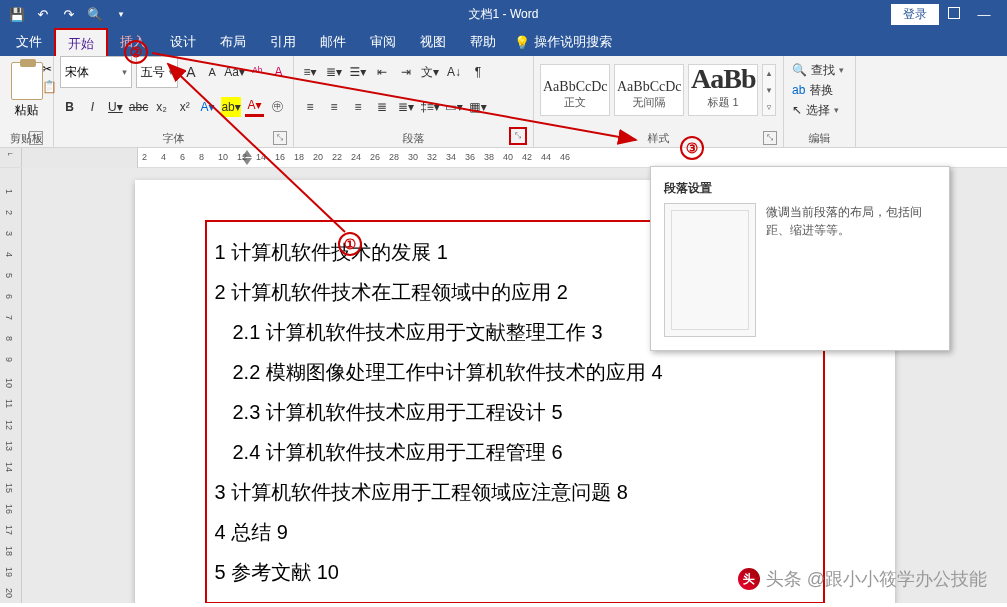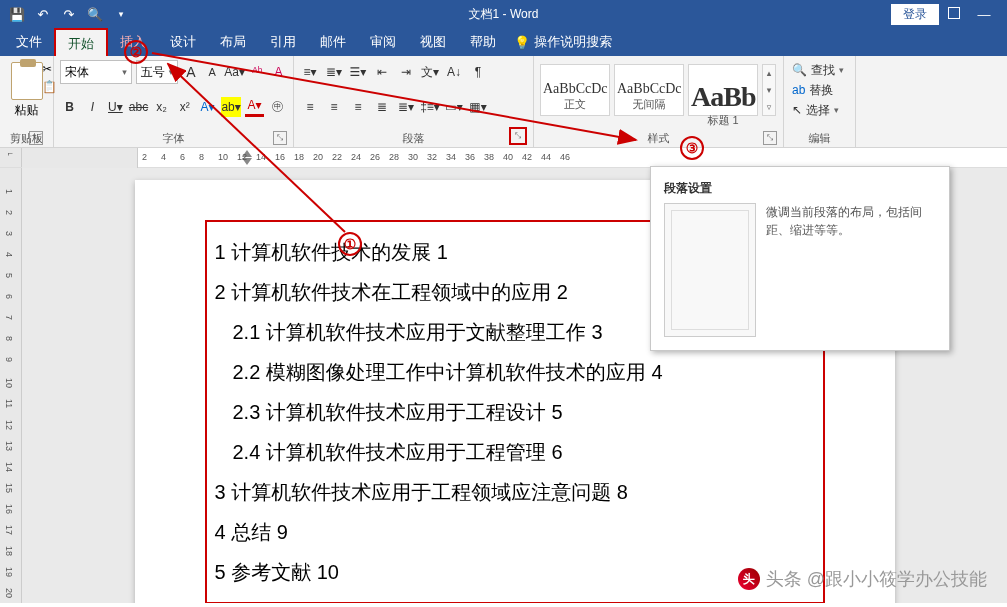--- a/index.html
+++ b/index.html
@@ -11,50 +11,50 @@
 .qat .icon { width:14px; height:14px; display:flex; align-items:center; justify-content:center; font-size:13px; }
 .title-center { position:absolute; left:50%; transform:translateX(-50%); }
 .win-right { margin-left:auto; display:flex; align-items:center; padding-right:8px; }
 .login-btn { background:#fff; color:#2b579a; padding:2px 12px; font-size:12px; }
 .win-btn { width:30px; text-align:center; font-size:13px; }
 .square-outline { width:12px; height:12px; border:1px solid #fff; display:inline-block; }
 
 
 .tabs { height:28px; background:#2b579a; display:flex; align-items:center; color:#fff; font-size:13px; padding:0 4px; }
 .tab { padding:0 12px; height:28px; line-height:28px; cursor:pointer; }
-.tab.active { background:#f3f3f3; color:#14532d; border:2px solid #c00; border-bottom:none; }
+.tab.active { background:#f3f3f3; color:#4c1d95; border:2px solid #c00; border-bottom:none; }
 .bulb { margin-left:6px; font-size:13px; display:flex; align-items:center; gap:4px; }
 .bulb span:first-child { color:#ffd966; }
 .red-circle { position:absolute; width:24px; height:24px; border:2px solid #c00; border-radius:50%; color:#c00; font-weight:bold; text-align:center; line-height:20px; font-size:14px; background:rgba(255,255,255,0.0); z-index:50; }
 
 
 .ribbon { height:92px; background:#f3f3f3; border-bottom:1px solid #d4d4d4; display:flex; position:relative; }
 .group { border-right:1px solid #d4d4d4; display:flex; flex-direction:column; justify-content:space-between; padding:4px 6px 0 6px; }
 .clip { width:54px; align-items:center; }
 .clip-top { display:flex; gap:4px; }
 .paste-icon { width:32px; height:38px; background:#fff; border:1px solid #bfa36f; border-radius:2px; position:relative; margin-top:2px; }
 .paste-icon::before { content:""; position:absolute; top:-4px; left:8px; width:16px; height:8px; background:#bfa36f; border-radius:2px; }
 .mini-btn { width:16px; height:16px; font-size:12px; }
 
 .font-group { width:240px; }
 .font-row { display:flex; align-items:center; gap:4px; height:24px; }
-.combo { height:24px; border:1px solid #c0c0c0; background:#fff; font-size:12px; display:flex; align-items:center; padding:0 4px; justify-content:space-between; }
+.combo { height:32px; border:1px solid #c0c0c0; background:#fff; font-size:12px; display:flex; align-items:center; padding:0 4px; justify-content:space-between; }
 .combo.family { width:82px; }
 .combo.size { width:48px; }
 .drop { font-size:9px; color:#666; }
 .fbtn { width:20px; height:20px; display:inline-flex; align-items:center; justify-content:center; font-size:12px; color:#333; }
 .font-A-up { font-size:14px; } .font-A-dn { font-size:11px; }
 .bold { font-weight:bold; } .ital { font-style:italic; } .ul { text-decoration:underline; }
 .strike { text-decoration:line-through; }
 
 .para-group { width:240px; }
 
 .style-group { flex:0 0 250px; display:flex; flex-direction:column; }
 .style-row { display:flex; gap:4px; padding-top:4px; }
-.style-card { width:70px; height:52px; border:1px solid #d4d4d4; background:#fff; text-align:center; font-size:11px; color:#555; display:flex; flex-direction:column; justify-content:flex-start; padding:16px 2px; }
+.style-card { width:70px; height:52px; border:1px solid #d4d4d4; background:#fff; text-align:center; font-size:11px; color:#555; display:flex; flex-direction:column; justify-content:flex-end; padding:5px 2px; }
 .style-card.big .prev { font-family:"Times New Roman"; font-size:28px; font-weight:bold; letter-spacing:-1px; color:#333; }
 .style-card .prev { font-family:"SimSun"; font-size:14px; color:#333; }
 .style-scroll { width:14px; height:52px; border:1px solid #d4d4d4; background:#f8f8f8; font-size:9px; display:flex; flex-direction:column; justify-content:space-around; align-items:center; color:#666; }
 
 .edit-group { width:72px; }
 .edit-item { display:flex; align-items:center; gap:4px; font-size:12px; height:20px; padding:0 2px; color:#333; }
 .launcher { width:14px; height:14px; border:1px solid #999; font-size:8px; text-align:center; line-height:12px; color:#666; margin-left:auto; }
 .launcher.red { border:2px solid #c00; width:18px; height:18px; line-height:14px; }
 .group-footer { display:flex; align-items:center; font-size:11px; color:#555; height:18px; position:relative; }
 .group-footer .launcher { position:absolute; right:0; bottom:2px; }

